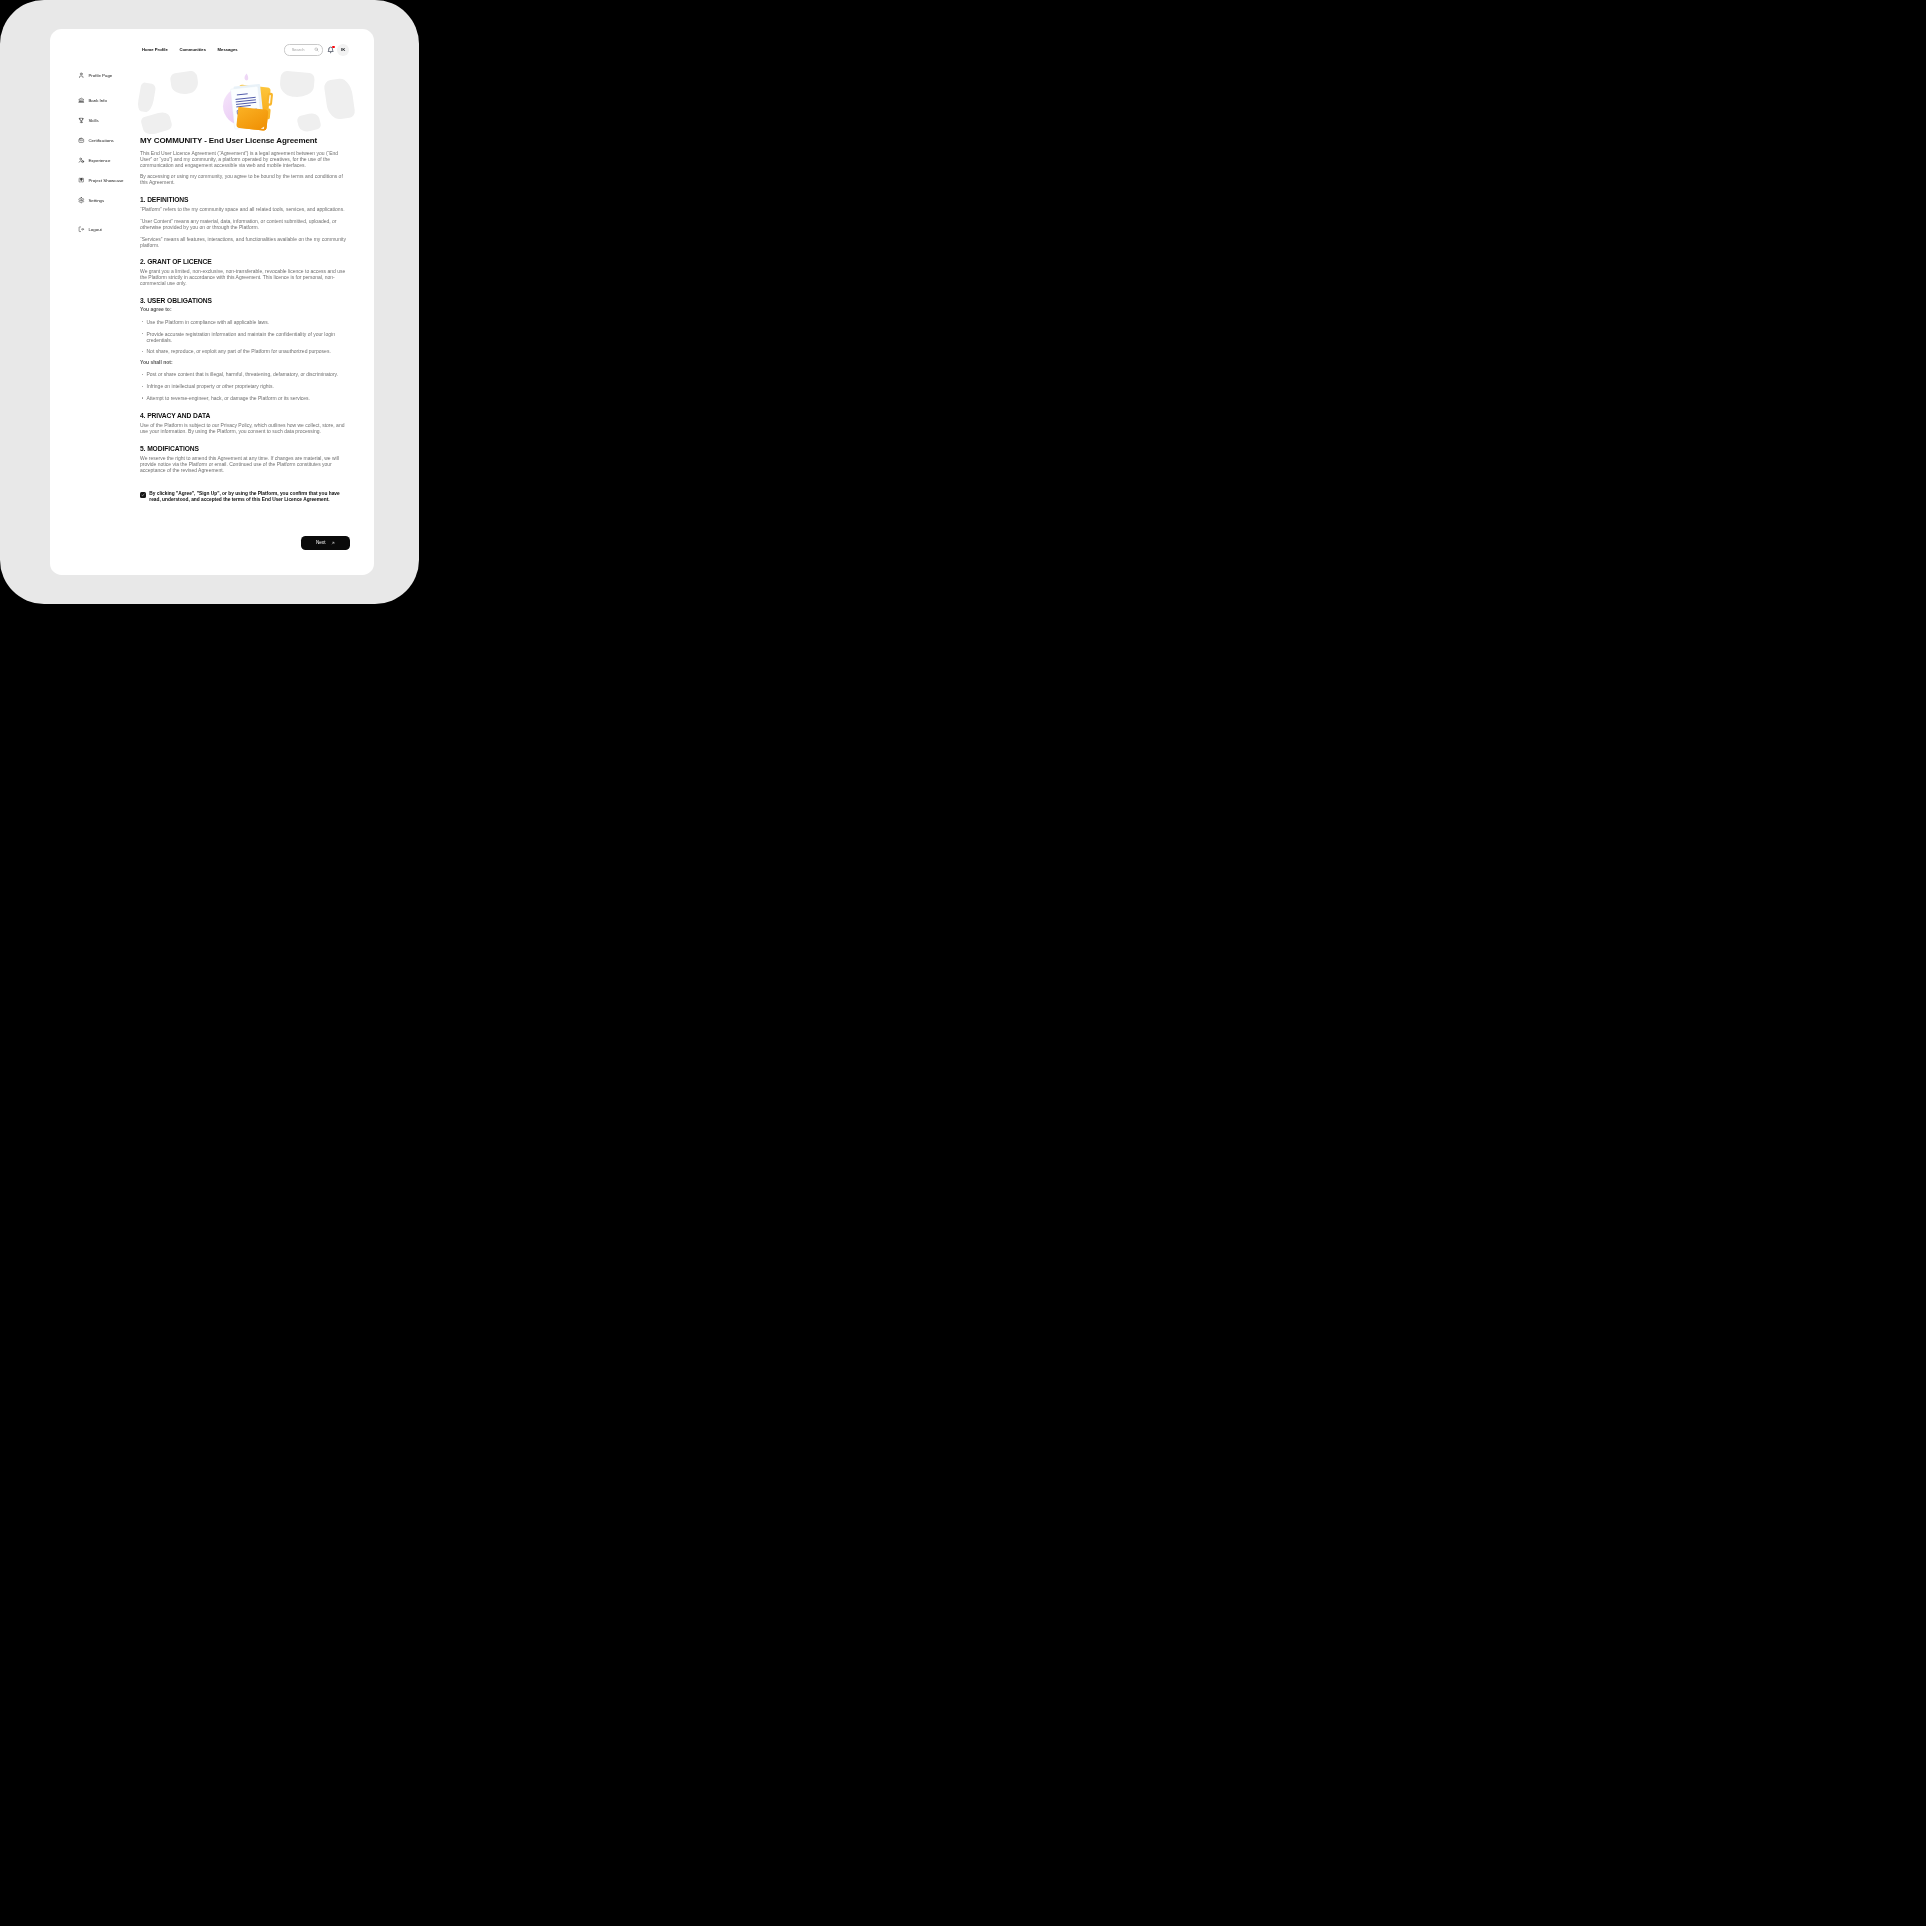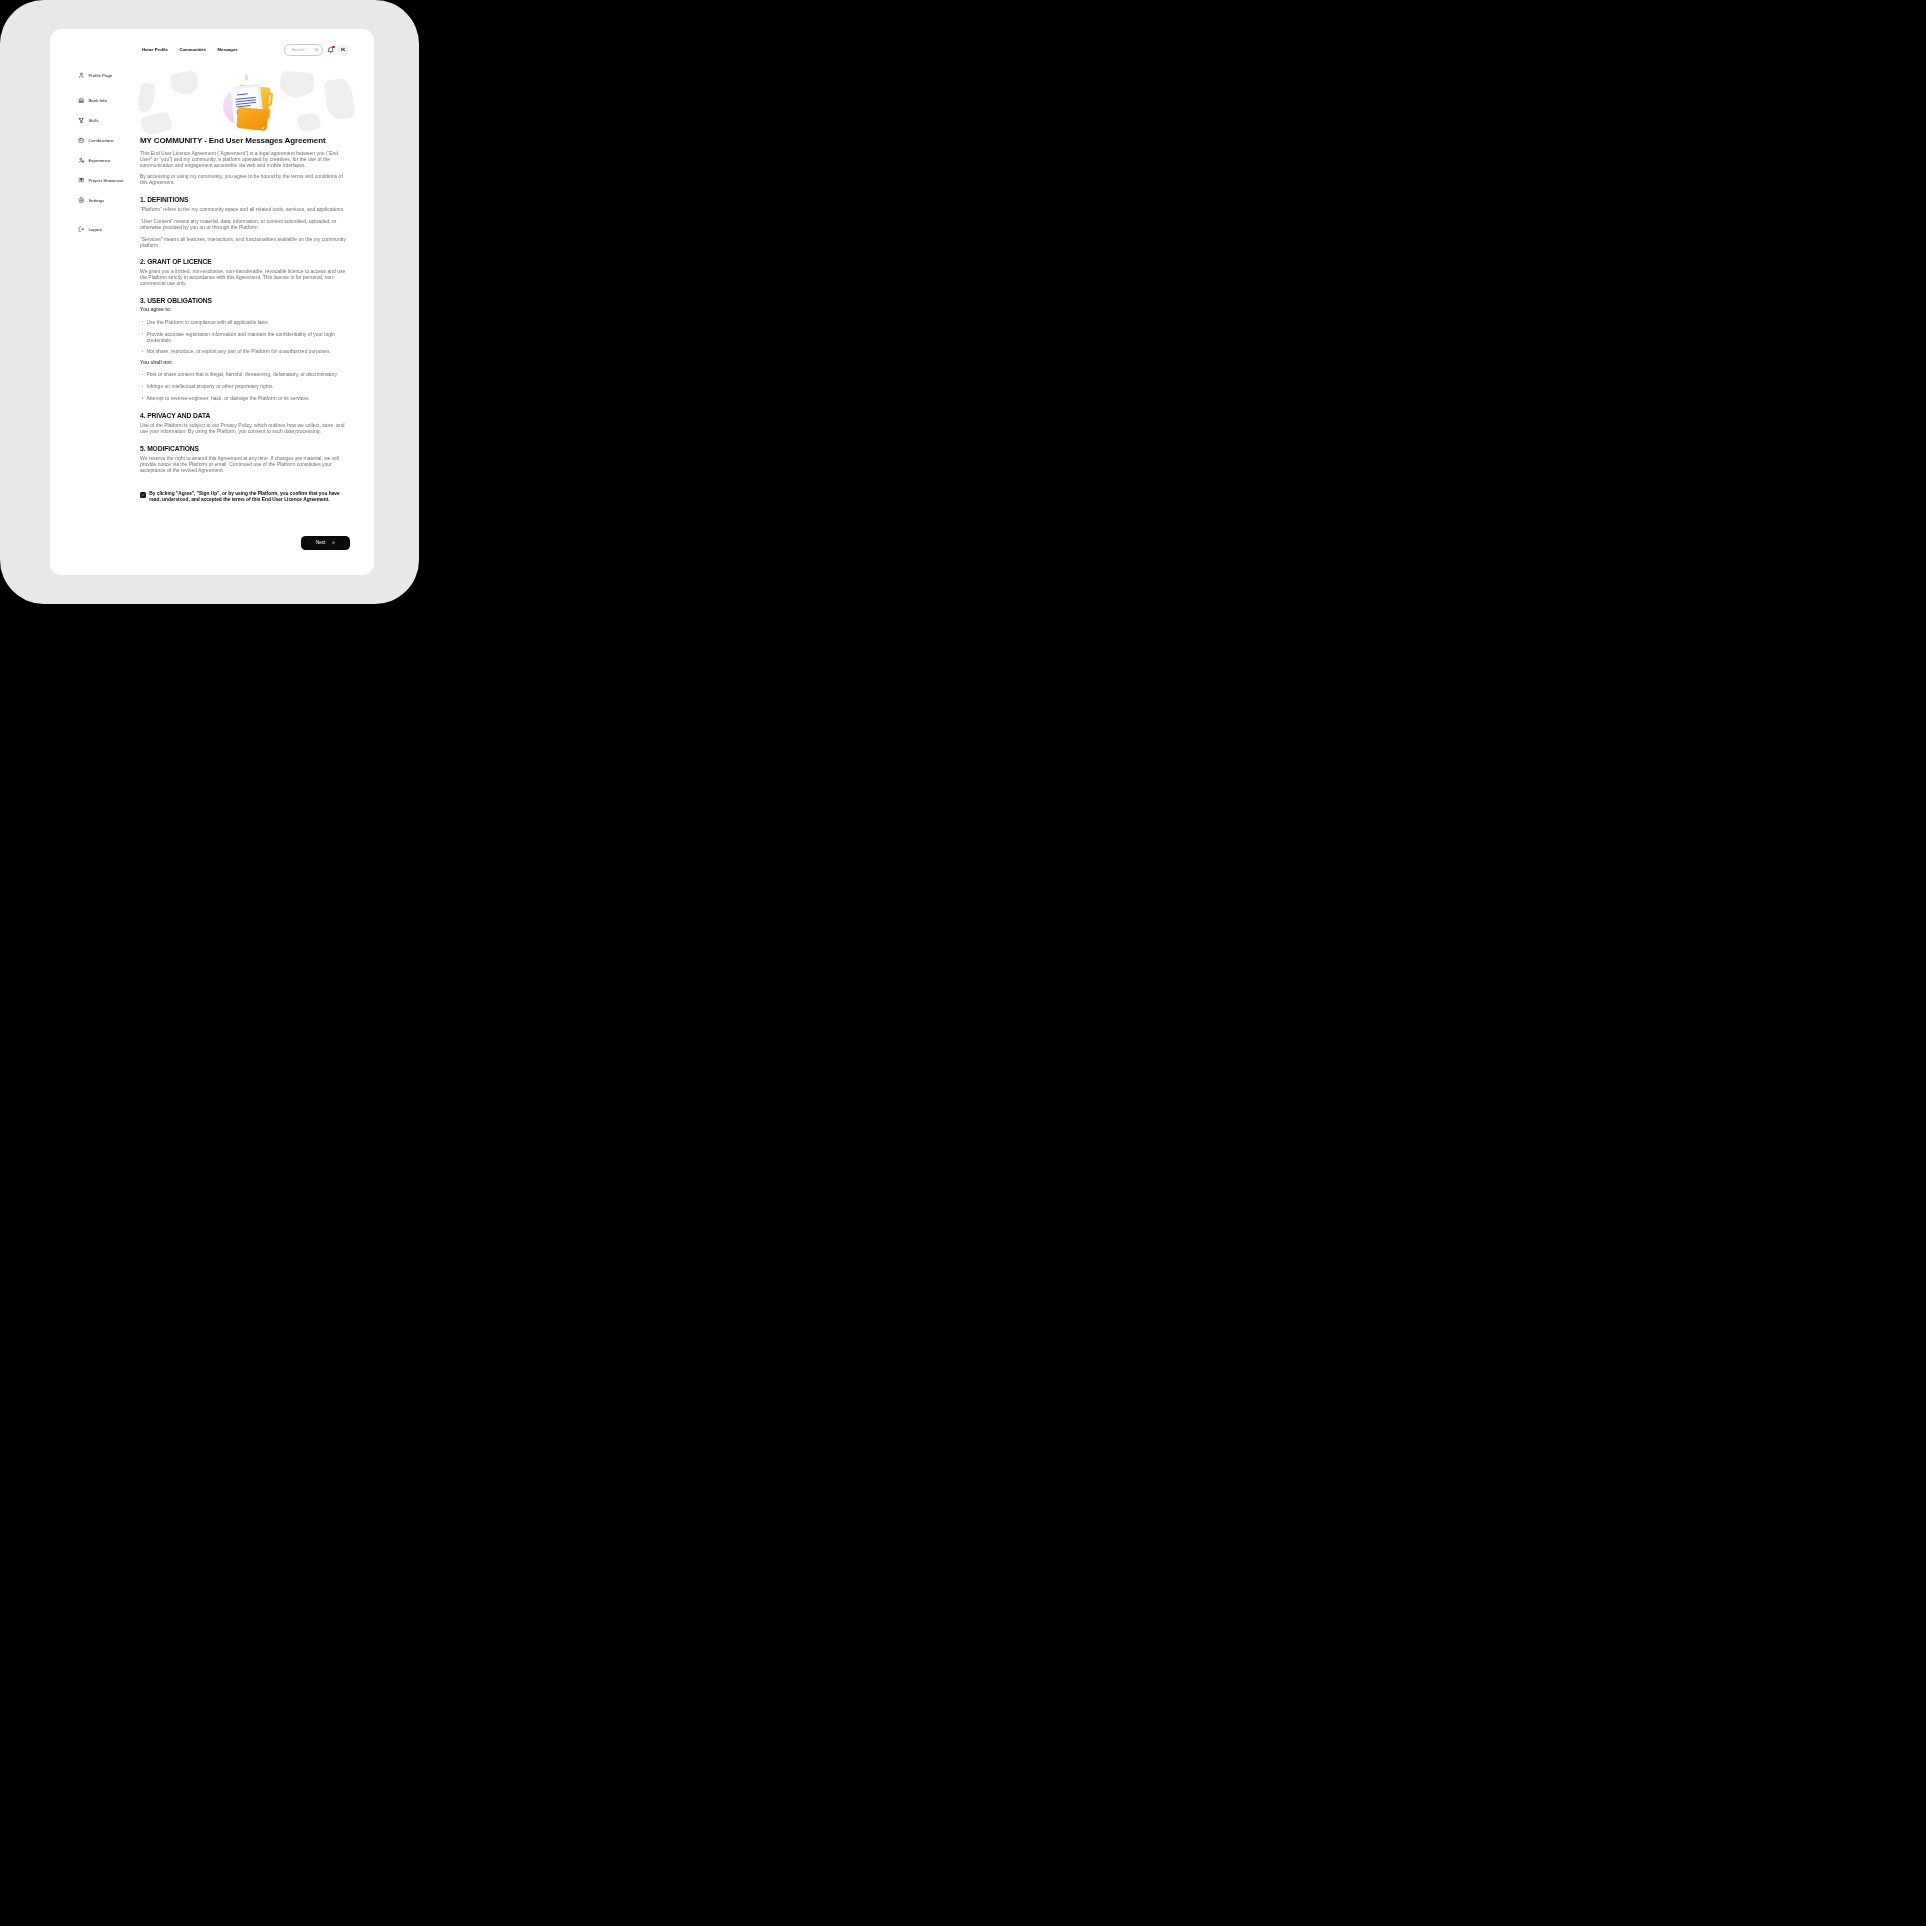--- a/index.html
+++ b/index.html
@@ -240,21 +240,21 @@
               </g>
             </g>
             <g transform="rotate(6 95 95)">
               <path d="M54 98h75a9 9 0 0 1 9 9v40a9 9 0 0 1-9 9H63a9 9 0 0 1-9-9v-49z" fill="url(#gof)"></path>
               <path d="M122 152l9-7v7z" fill="#ffffff" opacity="0.85"></path>
             </g>
           </svg>
         </div>
       </div>
 
-      <h1 class="title">MY COMMUNITY - End User Messages Agreement</h1>
+      <h1 class="title">MY COMMUNITY - End User License Agreement</h1>
       <p class="p">This End User Licence Agreement (“Agreement”) is a legal agreement between you (“End User” or “you”) and my community, a platform operated by creatives, for the use of the communication and engagement accessible via web and mobile interfaces.</p>
       <p class="p">By accessing or using my community, you agree to be bound by the terms and conditions of this Agreement.</p>
 
       <h2 class="h2">1. DEFINITIONS</h2>
       <p class="p">“Platform” refers to the my community space and all related tools, services, and applications.</p>
       <p class="p">“User Content” means any material, data, information, or content submitted, uploaded, or otherwise provided by you on or through the Platform.</p>
       <p class="p">“Services” means all features, interactions, and functionalities available on the my community platform.</p>
 
       <h2 class="h2">2. GRANT OF LICENCE</h2>
       <p class="p">We grant you a limited, non-exclusive, non-transferable, revocable licence to access and use the Platform strictly in accordance with this Agreement. This licence is for personal, non-commercial use only.</p>

